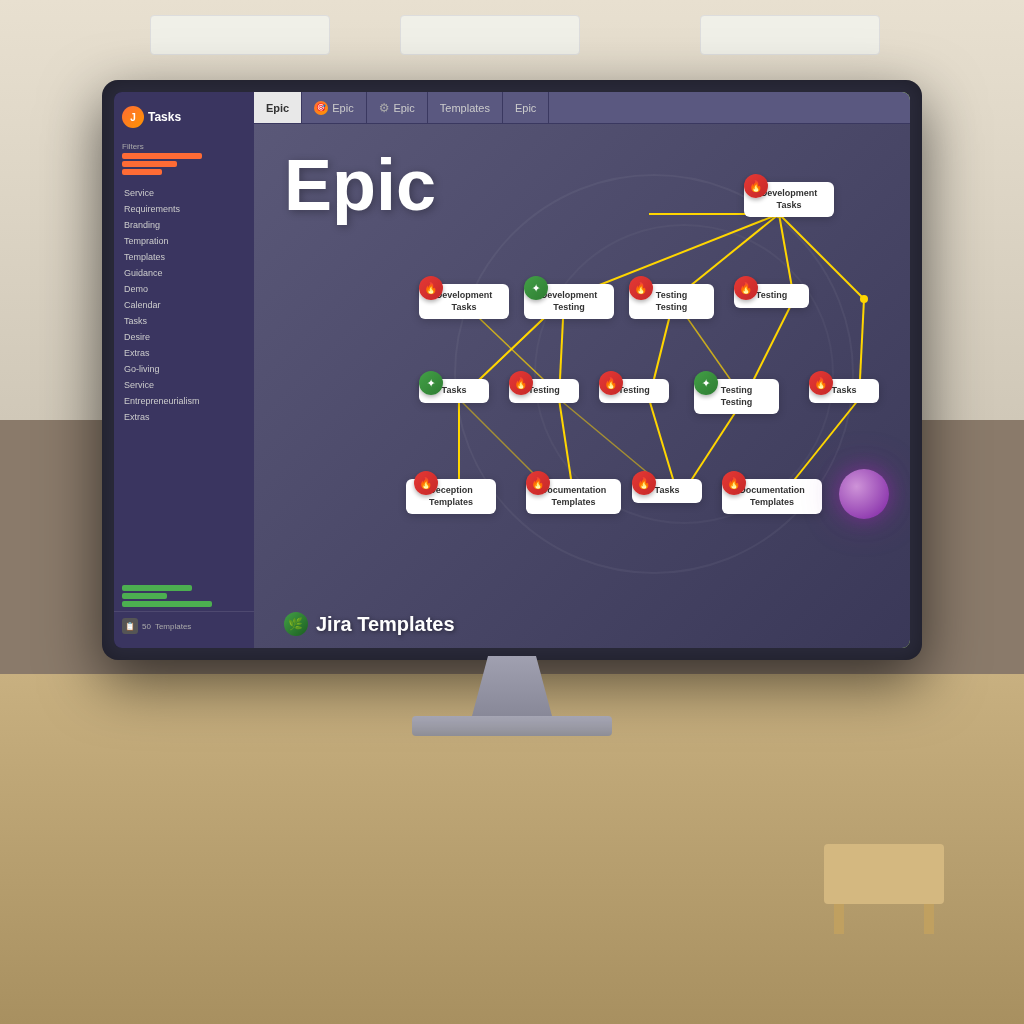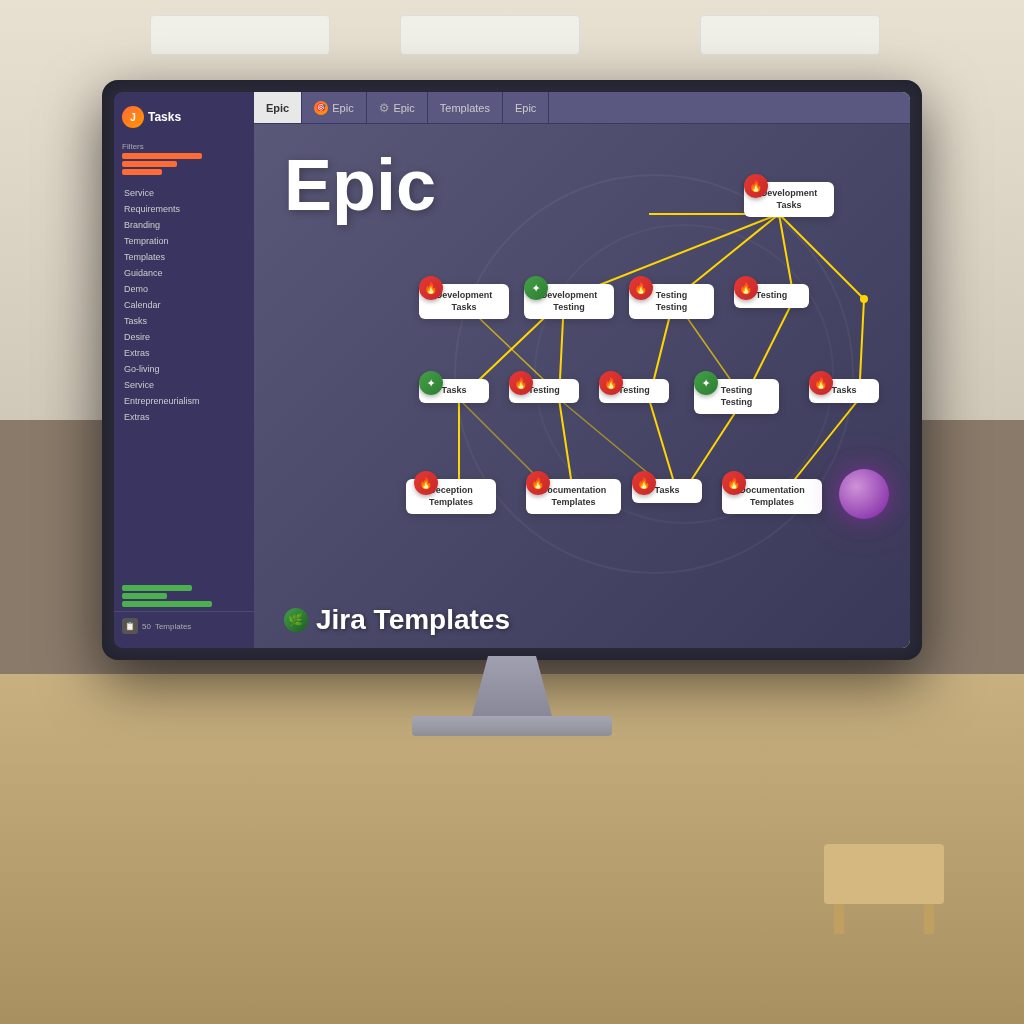--- a/index.html
+++ b/index.html
@@ -315,21 +315,21 @@
       height: 24px;
       border-radius: 50%;
       background: linear-gradient(135deg, #43a047, #1b5e20);
       display: flex;
       align-items: center;
       justify-content: center;
       font-size: 12px;
     }
 
     .brand-text {
-      font-size: 28px;
+      font-size: 20px;
       font-weight: 900;
       color: white;
       text-shadow: 1px 1px 4px rgba(0,0,0,0.5);
     }
 
     
     .swirl {
       position: absolute;
       border-radius: 50%;
       border: 2px solid rgba(255,255,255,0.06);

